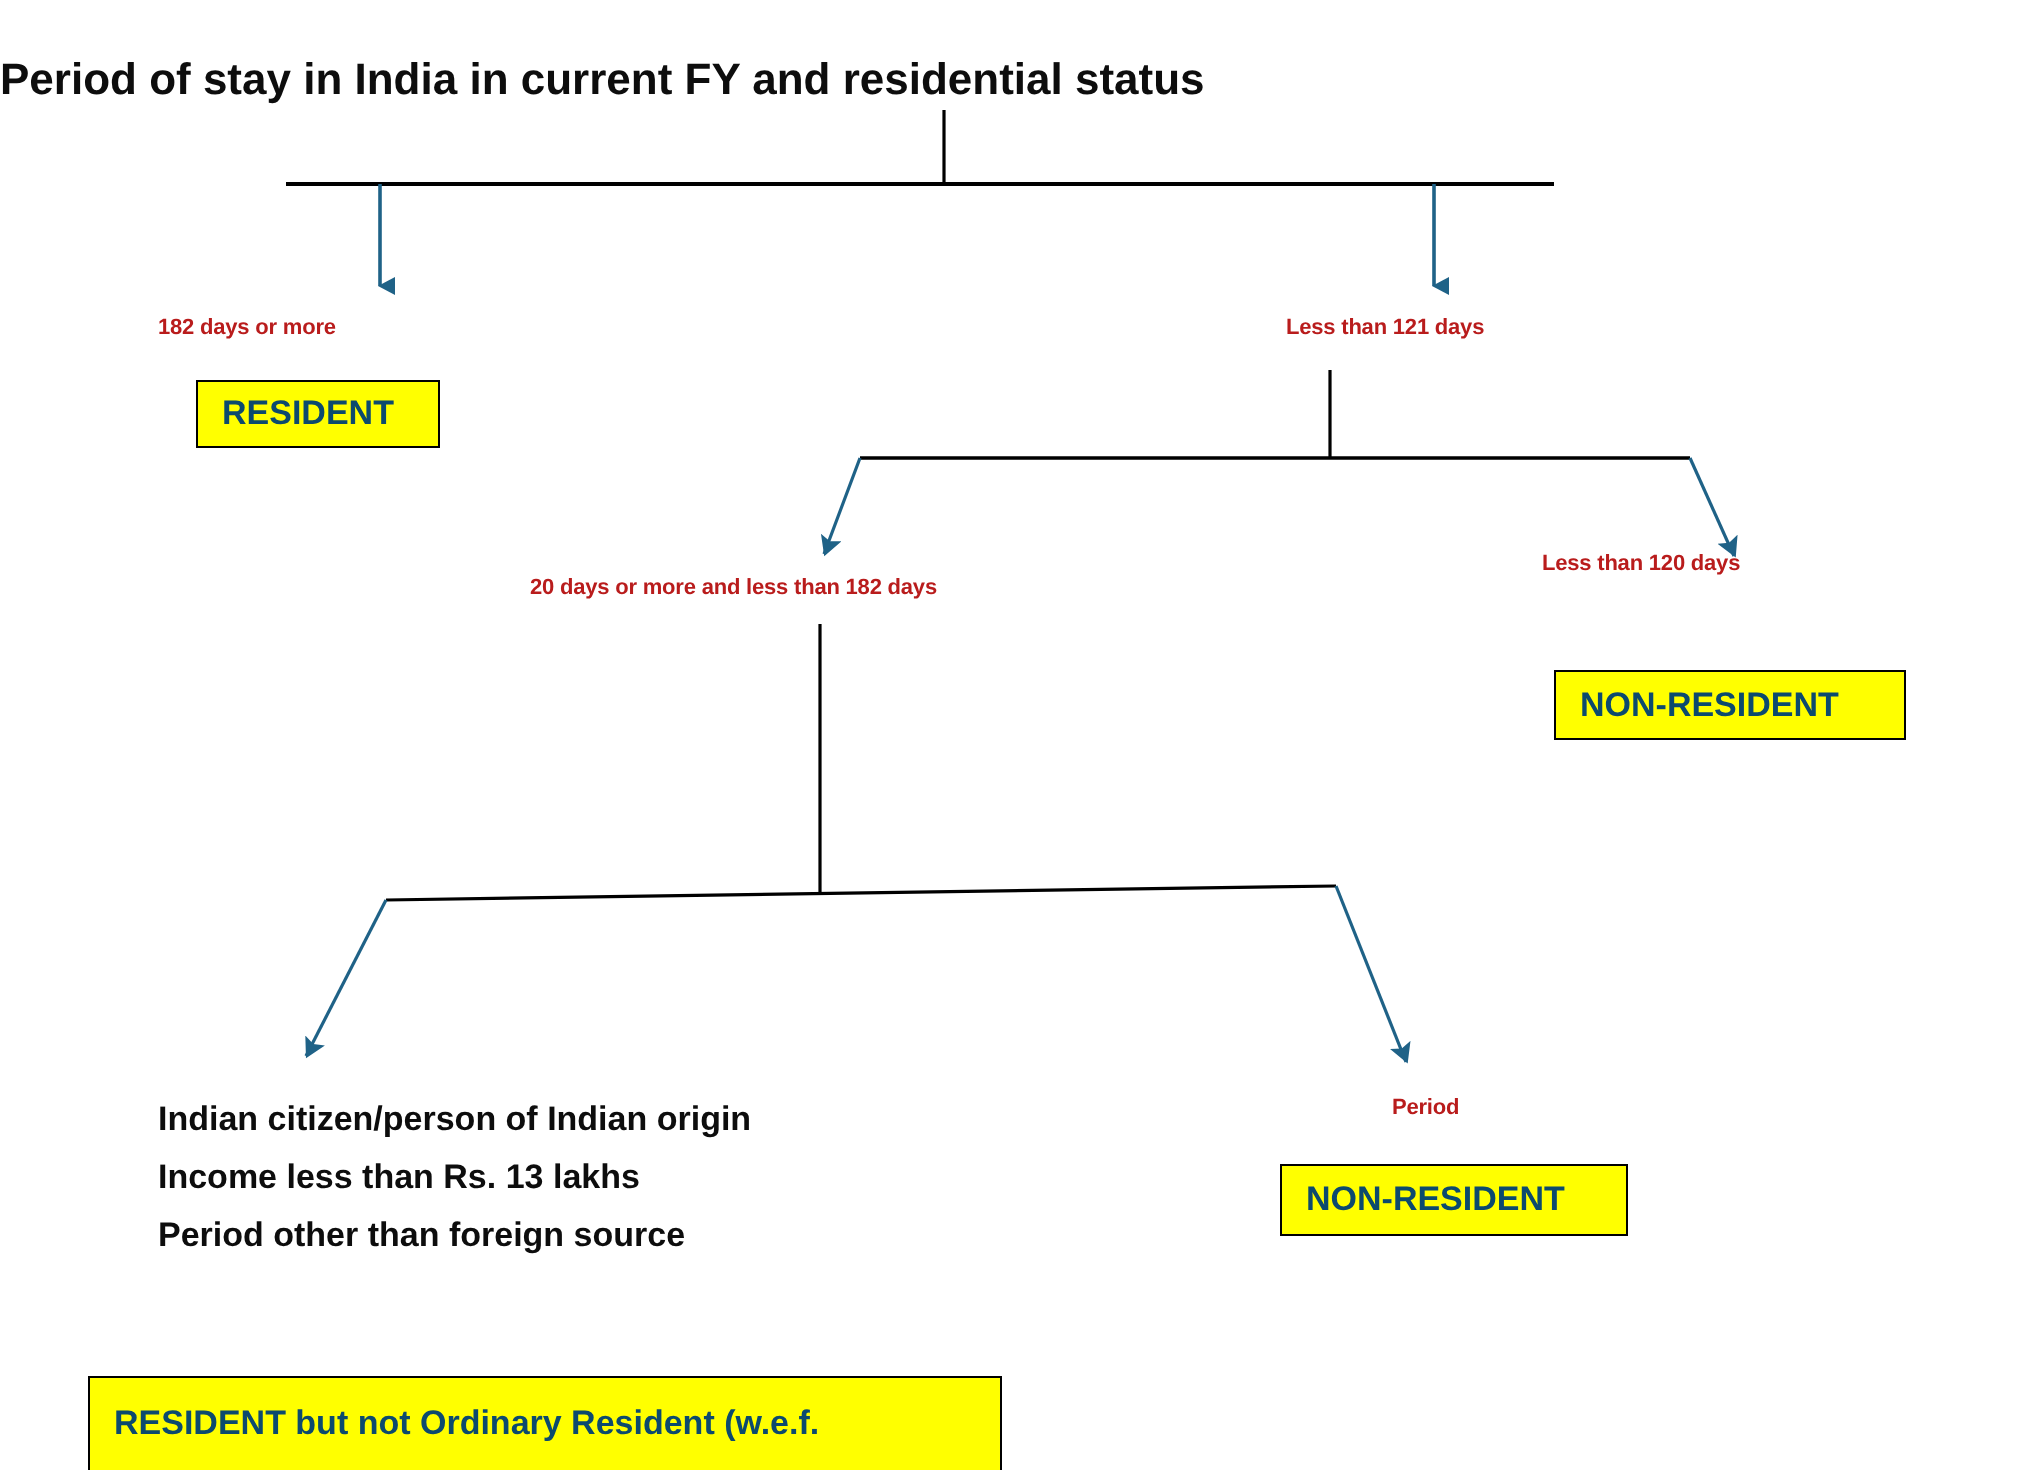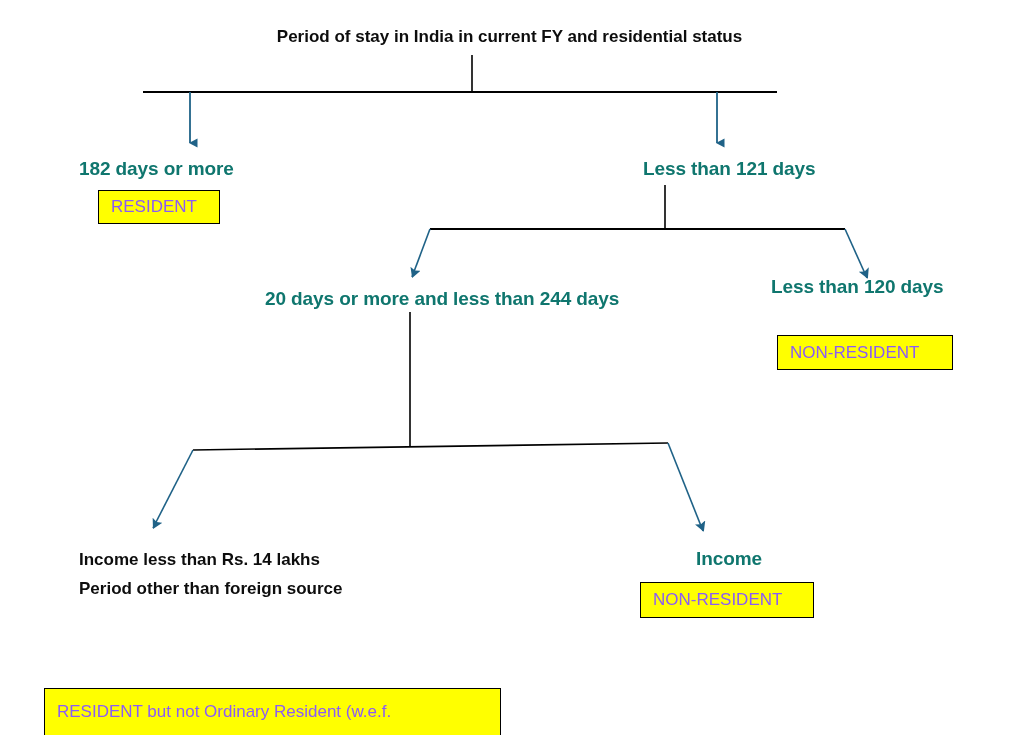--- a/index.html
+++ b/index.html
@@ -17,60 +17,60 @@
   }
   #flow-svg {
     position: absolute;
     left: 0;
     top: 0;
     width: 1019px;
     height: 735px;
   }
   .node-label {
     position: absolute;
-    font-size: 19px;
+    font-size: 11px;
     font-weight: bold;
-    color: #0f766e;
+    color: #b91c1c;
     white-space: nowrap;
     letter-spacing: -0.1px;
   }
   .multiline-label {
     position: absolute;
     font-size: 17px;
     font-weight: bold;
     color: #0d0d0d;
     line-height: 29px;
     white-space: nowrap;
   }
   .result-box {
     position: absolute;
     background: #FFFF00;
     border: 1.5px solid #000000;
     font-size: 17px;
-    font-weight: normal;
-    color: #8b5cf6;
+    font-weight: bold;
+    color: #0c4a6e;
     display: flex;
     align-items: center;
     box-sizing: border-box;
     padding: 0 12px;
     white-space: nowrap;
   }
   .result-box.wrap {
     display: block;
     white-space: normal;
     line-height: 29px;
     padding: 8px 12px;
   }
   #title-text {
     position: absolute;
     left: 0;
     top: 27px;
     width: 1019px;
-    text-align: center;
-    font-size: 17px;
+    text-align: left;
+    font-size: 22px;
     font-weight: bold;
     color: #0d0d0d;
   }
 </style>
 </head>
 <body>
 
 <svg id="flow-svg" viewBox="0 0 1019 735">
   <defs>
     <marker id="arrow-down" markerWidth="10" markerHeight="10" refX="5" refY="8.5" orient="auto" markerUnits="userSpaceOnUse">
@@ -106,27 +106,28 @@
   <line x1="668" y1="443" x2="703" y2="531" stroke="#1F6287" stroke-width="1.6" marker-end="url(#arrow-diag)"></line>
 </svg>
 
 <div id="title-text">Period of stay in India in current FY and residential status</div>
 
 <div class="node-label" style="left:79px; top:158px;">182 days or more</div>
 <div class="result-box" style="left:98px; top:190px; width:122px; height:34px;">RESIDENT</div>
 
 <div class="node-label" style="left:643px; top:158px;">Less than 121 days</div>
 
-<div class="node-label" style="left:265px; top:288px;">20 days or more and less than 244 days</div>
+<div class="node-label" style="left:265px; top:288px;">20 days or more and less than 182 days</div>
 
 <div class="node-label" style="left:771px; top:276px;">Less than 120 days</div>
 <div class="result-box" style="left:777px; top:335px; width:176px; height:35px;">NON-RESIDENT</div>
 
 <div class="multiline-label" style="left:79px; top:545px;">
-  <div>Income less than Rs. 14 lakhs</div>
+  <div>Indian citizen/person of Indian origin</div>
+  <div>Income less than Rs. 13 lakhs</div>
   <div>Period other than foreign source</div>
 </div>
 <div class="result-box wrap" style="left:44px; top:641px; width:457px; height:64px;margin-top:47px;">
   <div>RESIDENT but not Ordinary Resident (w.e.f.</div>
 </div>
 
-<div class="node-label" style="left:696px; top:548px;">Income</div>
+<div class="node-label" style="left:696px; top:548px;">Period</div>
 <div class="result-box" style="left:640px; top:582px; width:174px; height:36px;">NON-RESIDENT</div>
 
 </body></html>

